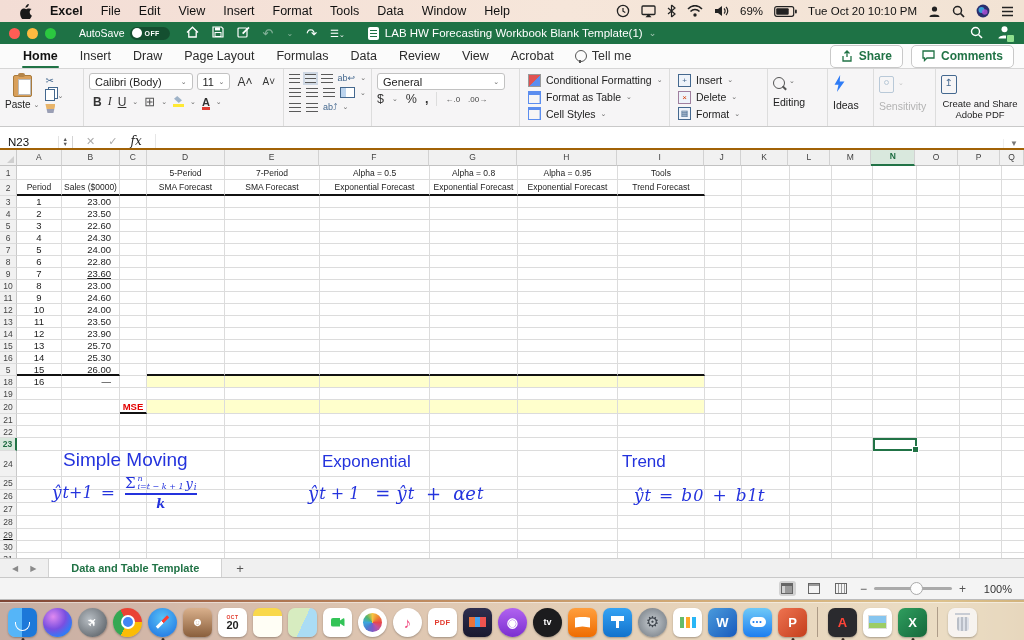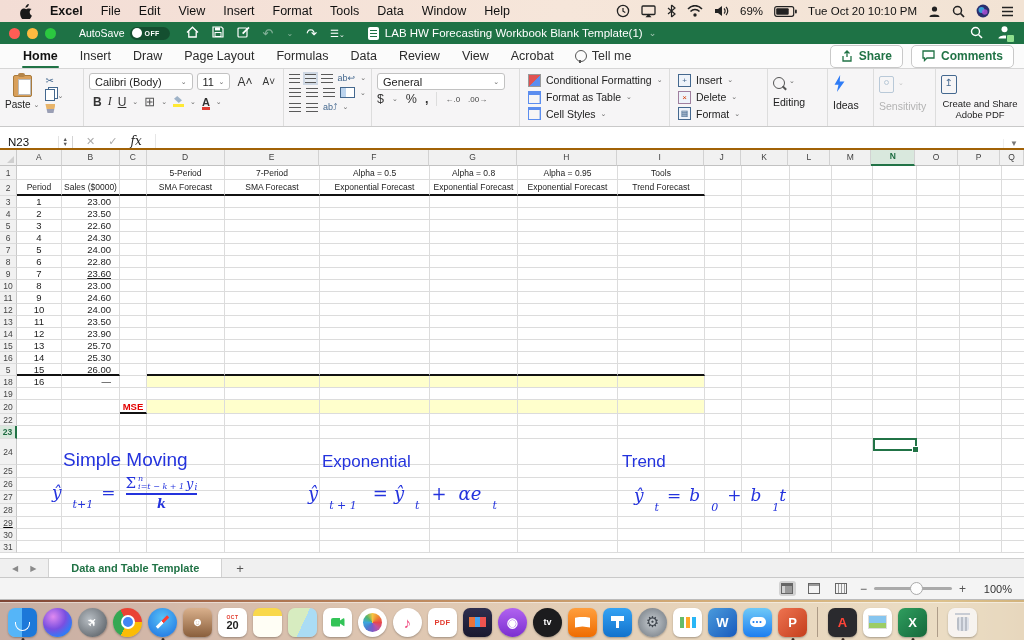--- a/index.html
+++ b/index.html
@@ -138,21 +138,21 @@
   .cell.mse{color:#e30000;font-weight:700;justify-content:center;font-size:9.5px;overflow:visible}
   .cell.yl{background:#ffffcc}
   .cell.bt{border-bottom:2px solid #111}
   
   .sel-overlay{position:absolute;left:873px;top:290px;width:44px;height:13px;border:2px solid #217346;box-sizing:border-box;z-index:12}
   .sel-overlay::after{content:"";position:absolute;right:-4px;bottom:-4px;width:5px;height:5px;background:#217346;border:1px solid #fff}
   
   .fx-layer{position:absolute;inset:0;z-index:11;pointer-events:none;color:#2433dd}
   .fx-title{position:absolute;font-family:"Liberation Sans",sans-serif;color:#2433dd;white-space:nowrap}
   .fx-math{position:absolute;font-family:"DejaVu Serif",serif;font-style:italic;white-space:nowrap;display:flex;align-items:center}
-  .sb{font-size:11px;position:relative;top:12px;margin-left:11px}
+  .sb{font-size:16px;position:relative;top:0;margin-left:1px}
   .sb2{font-size:9px;position:relative;top:4px;margin-left:1px}
   .frac{display:inline-flex;flex-direction:column;align-items:center;margin-left:10px}
   .frac .bar{height:1.7px;background:#2433dd;width:100%;margin:1px 0}
   .num{font-size:13px;display:flex;align-items:center}
   .sig{font-size:15px;font-style:normal}
   .ss{display:inline-flex;flex-direction:column;font-size:8px;line-height:8px;margin:0 2px;font-style:italic}
   .den{font-size:13px;font-weight:700}
   
   .sheettabs{position:absolute;top:558px;left:0;right:0;height:20px;background:#f0f0f0;border-top:1px solid #cfcfcf;
     border-bottom:1px solid #c9c9c9;display:flex;align-items:stretch;z-index:25;box-sizing:border-box}
@@ -982,20 +982,40 @@
         <div class="cell" style="width: 37px;"></div>
         <div class="cell" style="width: 48px;"></div>
         <div class="cell" style="width: 42px;"></div>
         <div class="cell" style="width: 41px;"></div>
         <div class="cell" style="width: 44px;"></div>
         <div class="cell" style="width: 43px;"></div>
         <div class="cell" style="width: 42px;"></div>
         <div class="cell" style="width: 24px;"></div>
       </div>
       <div class="grow" style="height: 12px;">
+        <div class="rh">21</div>
+        <div class="cell" style="width: 45px;"></div>
+        <div class="cell" style="width: 58px;"></div>
+        <div class="cell" style="width: 27px;"></div>
+        <div class="cell" style="width: 78px;"></div>
+        <div class="cell" style="width: 95px;"></div>
+        <div class="cell" style="width: 110px;"></div>
+        <div class="cell" style="width: 88px;"></div>
+        <div class="cell" style="width: 100px;"></div>
+        <div class="cell" style="width: 87px;"></div>
+        <div class="cell" style="width: 37px;"></div>
+        <div class="cell" style="width: 48px;"></div>
+        <div class="cell" style="width: 42px;"></div>
+        <div class="cell" style="width: 41px;"></div>
+        <div class="cell" style="width: 44px;"></div>
+        <div class="cell" style="width: 43px;"></div>
+        <div class="cell" style="width: 42px;"></div>
+        <div class="cell" style="width: 24px;"></div>
+      </div>
+      <div class="grow" style="height: 12px;">
         <div class="rh">22</div>
         <div class="cell" style="width: 45px;"></div>
         <div class="cell" style="width: 58px;"></div>
         <div class="cell" style="width: 27px;"></div>
         <div class="cell" style="width: 78px;"></div>
         <div class="cell" style="width: 95px;"></div>
         <div class="cell" style="width: 110px;"></div>
         <div class="cell" style="width: 88px;"></div>
         <div class="cell" style="width: 100px;"></div>
         <div class="cell" style="width: 87px;"></div>

